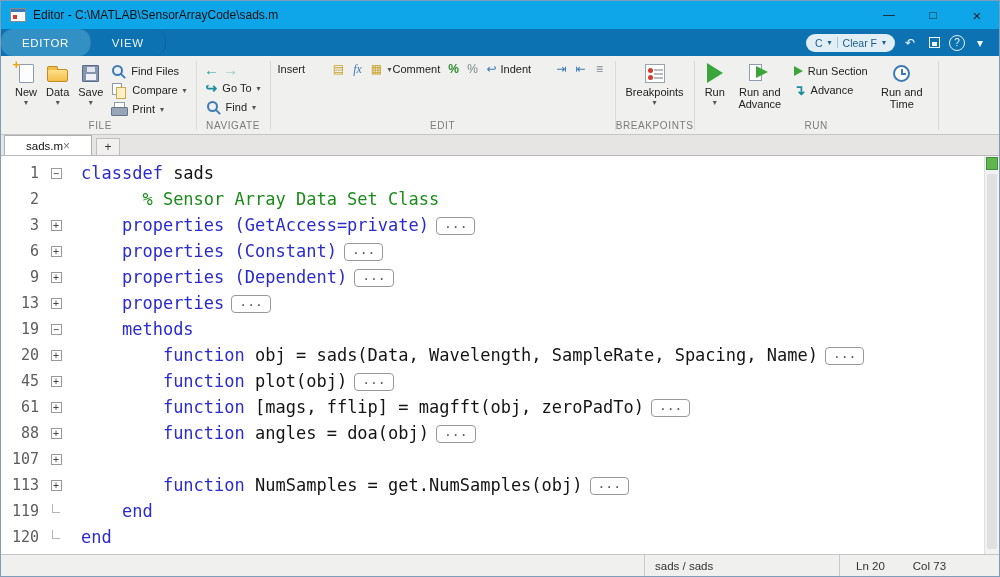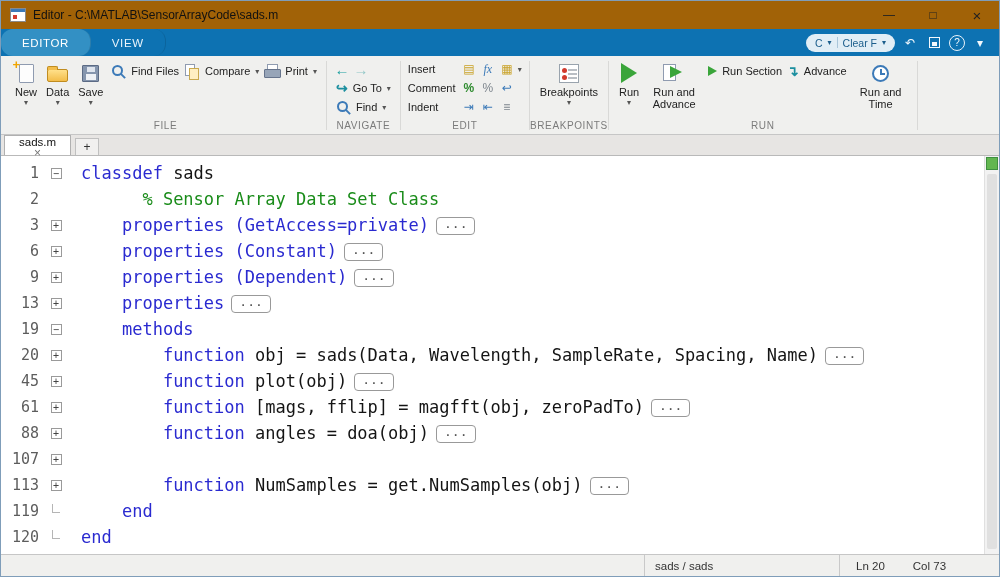--- a/index.html
+++ b/index.html
@@ -3,21 +3,21 @@
 <meta charset="utf-8">
 <style>
   * { box-sizing: border-box; margin: 0; padding: 0; }
   html,body { background:#c9c9c9; }
   body { font-family:"Liberation Sans", sans-serif; }
 
   .window { width:1000px; height:577px; background:#fff; border:1px solid #7f9db9;
             display:flex; flex-direction:column; overflow:hidden; }
 
   
-  .titlebar { flex:0 0 28px; background:#a16207; display:flex; align-items:center; padding-left:9px; }
+  .titlebar { flex:0 0 28px; background:#0ea5e9; display:flex; align-items:center; padding-left:9px; }
   .app-icon { width:16px; height:14px; border:1px solid #8a8a8a; background:#fff; position:relative; margin-right:7px; flex:0 0 auto; }
   .app-icon::before { content:""; position:absolute; top:0; left:0; right:0; height:3px; background:#3c7ab8; }
   .app-icon::after { content:""; position:absolute; bottom:2px; left:2px; width:4px; height:4px; background:#d23b2e; }
   .title-text { font-size:12px; color:#111; }
   .win-controls { margin-left:auto; display:flex; height:100%; }
   .win-btn { width:44px; height:100%; display:flex; align-items:center; justify-content:center;
              font-size:12px; color:#222; cursor:default; }
   .win-btn.close { font-size:15px; }
 
   
@@ -44,21 +44,21 @@
   .rb-label { text-align:center; font-size:10px; color:#7b7b7b; letter-spacing:.6px; padding:1px 0 3px; }
   .rb-div { width:1px; background:#d9d9d7; margin:4px 0; flex:0 0 1px; }
 
   .big-btn { display:flex; flex-direction:column; align-items:center; gap:1px; padding:1px 3px 0;
              font-size:11px; color:#222; cursor:default; }
   .bb-icon { height:24px; display:flex; align-items:center; justify-content:center; position:relative; }
   .bb-label { text-align:center; line-height:12px; }
   .bb-label.two { width:52px; }
   .bb-caret { font-size:8px; color:#555; line-height:7px; }
 
-  .small-col { display:flex; flex-direction:row; gap:1px; padding-top:2px; }
+  .small-col { display:flex; flex-direction:column; gap:1px; padding-top:2px; }
   .small-btn { display:flex; align-items:center; gap:5px; height:18px; font-size:11px; color:#222;
                white-space:nowrap; padding:0 2px; cursor:default; }
   .sb-caret { font-size:8px; color:#555; }
 
   .row-lbl { font-size:11px; color:#222; width:50px; }
   .edit-row { display:flex; align-items:center; height:18px; gap:3px; }
   .mini-ic { width:16px; height:16px; display:flex; align-items:center; justify-content:center;
              font-size:12px; cursor:default; }
 
   
@@ -100,21 +100,21 @@
   .glyph-blue { color:#3c7ab8; }
   .glyph-green { color:#2e8b2e; font-weight:bold; }
   .glyph-gray { color:#7d858d; }
   .glyph-gold { color:#c9a227; }
   .fx { font-style:italic; font-family:"Liberation Serif", serif; font-size:12px; color:#3c7ab8; }
 
   
   .doctabs { flex:0 0 21px; background:#e7e5e3; border-bottom:1px solid #b9b9b9; display:flex;
              align-items:flex-end; padding-left:3px; }
   .doc-tab.active { background:#fff; border:1px solid #b0b0b0; border-bottom:none; height:20px;
-             display:flex; align-items:center; padding:0 14px; font-size:11.5px; color:#111; cursor:default;flex-direction:column; }
+             display:flex; align-items:center; padding:0 21px; font-size:11.5px; color:#111; cursor:default; }
   .tab-close { color:#777; font-size:12px; line-height:10px; }
   .doc-tab.plus { height:17px; width:24px; background:#f1f0ef; border:1px solid #c0c0c0; border-bottom:none;
              display:flex; align-items:center; justify-content:center; margin-left:4px; color:#333; font-size:12px; cursor:default; }
 
   
   .editor { flex:1; display:flex; background:#fff; overflow:hidden; position:relative; }
   .code-area { flex:1; padding-top:4px; overflow:hidden; }
   .code-row { display:flex; height:26px; line-height:26px; font-family:"DejaVu Sans Mono", monospace; font-size:17px; }
   .gutter-num { flex:0 0 42px; width:42px; text-align:right; padding-right:4px; color:#5d5d5d; font-size:15px; }
   .fold-cell { flex:0 0 26px; width:26px; display:flex; align-items:center; justify-content:center; }
@@ -239,21 +239,21 @@
           <span class="ic-mag"></span>
           <span>Find</span>
           <span class="sb-caret">▾</span>
         </div>
       </div>
       <div class="rb-label">NAVIGATE</div>
     </div>
     <div class="rb-div"></div>
 
     <div class="rb-sec">
-      <div class="rb-content" style="flex-direction:column; gap:1px;">
+      <div class="rb-content" style="flex-direction:row; gap:1px;">
         <div class="edit-row">
           <span class="row-lbl">Insert</span>
           <span class="mini-ic glyph-gold">▤</span>
           <span class="mini-ic fx">fx</span>
           <span class="mini-ic glyph-gold">▦</span>
           <span class="sb-caret">▾</span>
         </div>
         <div class="edit-row">
           <span class="row-lbl">Comment</span>
           <span class="mini-ic glyph-green">%</span>

